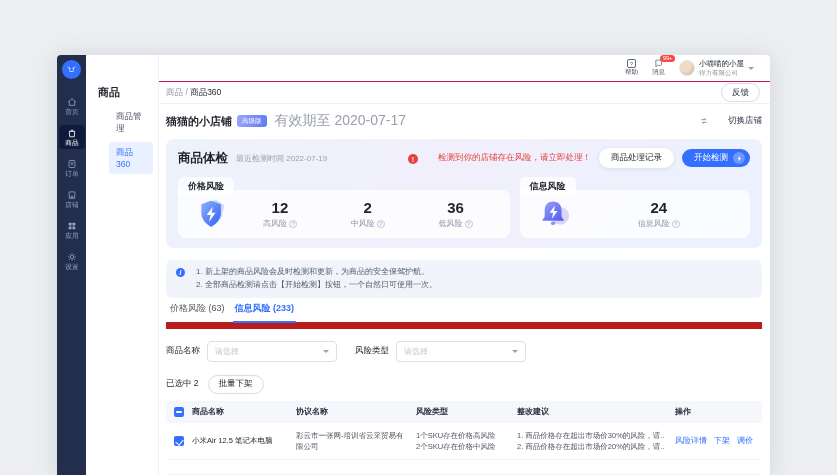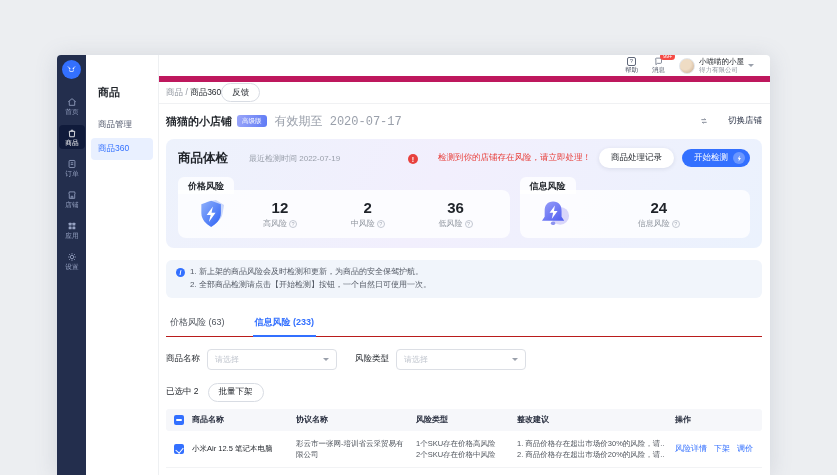--- a/index.html
+++ b/index.html
@@ -19,79 +19,79 @@
   .nav { width:29px; background:#232e4d; flex-shrink:0; display:flex; flex-direction:column; align-items:center; padding-top:5px; }
   .logo { width:19px; height:19px; border-radius:50%; background:#3370ff; display:flex; align-items:center; justify-content:center; margin-bottom:15px; cursor:pointer; }
   .logo svg { width:13px; height:13px; }
   .nav-item { width:26px; padding:3px 0 2px; margin-bottom:7px; border-radius:4px; display:flex; flex-direction:column; align-items:center; gap:1px; color:#96a2c2; cursor:pointer; }
   .nav-item.active { background:#101b3b; color:#fff; }
   .nav-item svg { width:10px; height:10px; display:block; }
   .nav-label { font-size:7px; line-height:1.15; transform:scale(.95); }
   
   .submenu { width:73px; background:#fff; border-right:1px solid #eef0f2; flex-shrink:0; padding-top:30px; }
   .submenu-title { font-size:11px; font-weight:bold; padding:0 12px; }
-  .submenu-list { margin-top:14px; }
+  .submenu-list { margin-top:6px;padding-left:18px; }
   .submenu-item { font-size:8.5px; color:#4e5569; padding:5px 7px; margin:2px 5px; border-radius:4px; cursor:pointer; }
   .submenu-item.active { background:#e9f0ff; color:#3370ff; }
   
   .main { flex:1; min-width:0; display:flex; flex-direction:column; }
-  .topbar { height:27px; display:flex; justify-content:flex-end; align-items:center; gap:14px; padding:0 16px; border-bottom:6px solid #be185d; flex-shrink:0; }
+  .topbar { height:27px; display:flex; justify-content:flex-end; align-items:center; gap:14px; padding:0 16px; border-bottom:1px solid #be185d; flex-shrink:0; }
   .tb-item { display:flex; flex-direction:column; align-items:center; font-size:6.5px; color:#4a5162; cursor:pointer; position:relative; }
   .ic-help { width:9px; height:9px; border:1px solid #5f6779; border-radius:2px; font-size:6px; color:#5f6779; display:flex; align-items:center; justify-content:center; }
   .ic-msg svg { width:9px; height:9px; display:block; }
   .tb-badge { position:absolute; top:-4px; left:8px; background:#f54a45; color:#fff; font-size:5.5px; line-height:7px; border-radius:6px; padding:0 3px; }
   .tb-user { display:flex; align-items:center; gap:4px; cursor:pointer; }
   .avatar { width:16px; height:16px; border-radius:50%; background:radial-gradient(circle at 38% 35%, #efdcc4 0 45%, #c5a88c 100%); border:1px solid #e3e6eb; }
   .tb-names { display:flex; flex-direction:column; line-height:1.25; }
   .tb-name { font-size:7.5px; color:#1f2329; }
   .tb-company { font-size:6.5px; color:#8f959e; }
   .caret { width:0; height:0; border-left:3px solid transparent; border-right:3px solid transparent; border-top:3.5px solid #9aa0ab; }
   
-  .crumb-row { height:22px; display:flex; align-items:center; padding:0 10px 0 7px; border-bottom:1px solid #f0f1f3; flex-shrink:0; }
+  .crumb-row { height:22px; display:flex; align-items:center; justify-content:space-between; padding:0 10px 0 7px; border-bottom:1px solid #f0f1f3; flex-shrink:0; }
   .crumb { font-size:8.5px; color:#8f959e; }
   .crumb .cur { color:#1f2329; }
   .btn-pill { border:1px solid #d8dce3; background:#fff; border-radius:999px; padding:2.5px 10px; font-size:8.5px; color:#1f2329; cursor:pointer; }
   
   .content { flex:1; padding:7px 8px 16px 7px; overflow:hidden; }
   .shop-row { display:flex; align-items:center; height:20px; }
   .shop-name { font-size:11px; font-weight:bold; }
   .shop-badge { margin-left:5px; background:linear-gradient(100deg,#9aa5f9,#5f7bf5); color:#fff; font-size:6.5px; padding:1.5px 5px; border-radius:3px; }
-  .validity { margin-left:8px; font-size:12px; color:#9aa0ab;font-family:Liberation Mono, monospace; }
+  .validity { margin-left:8px; font-size:14px; color:#9aa0ab; }
   .switch { margin-left:auto; font-size:8.5px; color:#2a3246; display:flex; align-items:center; gap:20px; cursor:pointer; }
   .switch svg { width:8px; height:8px; }
   
   .hero { margin-top:8px; border-radius:8px; padding:9px 12px 10px;
     background:linear-gradient(115deg,#edf2fc 0%,#f2effd 45%,#ebf2fd 100%); }
   .hero-head { display:flex; align-items:center; }
   .hero-title { font-size:12.5px; font-weight:bold; }
-  .hero-sub { margin-left:21px; font-size:8px; color:#9aa0ab; }
+  .hero-sub { margin-left:8px; font-size:8px; color:#9aa0ab; }
   .hero-right { margin-left:auto; display:flex; align-items:center; gap:8px; }
   .alert { display:flex; align-items:flex-end; gap:20px; color:#e8413d; font-size:8.5px; }
   .alert-ic { width:10px; height:10px; border-radius:50%; background:#e8413d; color:#fff; font-size:7px; font-weight:bold; display:flex; align-items:center; justify-content:center; flex-shrink:0; }
   .btn-white { background:#fff; border:none; border-radius:999px; padding:4px 12px; font-size:8.5px; color:#1f2329; box-shadow:0 1px 4px rgba(31,41,72,.10); cursor:pointer; }
   .btn-primary { background:#3370ff; color:#fff; border:none; border-radius:999px; padding:3px 5px 3px 12px; font-size:8.5px; display:flex; align-items:center; gap:5px; cursor:pointer; }
   .bolt-circle { width:12px; height:12px; border-radius:50%; background:rgba(255,255,255,.28); display:flex; align-items:center; justify-content:center; }
   .bolt-circle svg { width:7px; height:7px; }
   .hero-body { display:flex; gap:10px; margin-top:22px; }
   .risk-card { position:relative; background:rgba(255,255,255,.78); border-radius:0 8px 8px 8px; display:flex; align-items:center; padding:8px 10px; min-height:48px; }
   .risk-card.price { flex:1.48; }
   .risk-card.info { flex:1; }
   .risk-tab { position:absolute; top:-13px; left:0; background:rgba(255,255,255,.78); border-radius:6px 6px 0 0; padding:2.5px 10px 1px; font-size:9px; font-weight:bold; }
   .risk-icon { width:36px; height:32px; margin:0 6px 0 6px; flex-shrink:0; }
   .stats { flex:1; display:flex; }
   .stat { flex:1; text-align:center; }
   .stat-val { font-size:15px; font-weight:bold; }
   .stat-label { font-size:8px; color:#8f959e; margin-top:2px; display:flex; justify-content:center; align-items:center; gap:2px; }
   .q { width:8px; height:8px; border:1px solid #c3c8d2; border-radius:50%; font-size:5.5px; color:#a6acb8; display:inline-flex; align-items:center; justify-content:center; cursor:pointer; }
   
-  .notice { margin-top:12px; background:#f1f5fb; border-radius:6px; padding:6px 10px; display:flex; gap:5px; }
+  .notice { margin-top:12px; background:#f1f5fb; border-radius:6px; padding:6px 10px; display:flex; gap:11px; }
   .notice-ic { width:9px; height:9px; border-radius:50%; background:#3370ff; color:#fff; font-size:6.5px; font-style:italic; font-weight:bold; display:flex; align-items:center; justify-content:center; flex-shrink:0; margin-top:2px; }
   .notice-text { font-size:8px; color:#555b66; line-height:1.6; }
   
-  .tabs { margin-top:14px; display:flex; gap:26px; border-bottom:1px solid #b91c1c; padding:0 2px; }
+  .tabs { display:flex; gap:6px; border-bottom:7px solid #b91c1c; padding:0 2px; }
   .tab { font-size:9px; color:#51565e; padding:4px 2px 6px; cursor:pointer; }
   .tab.active { color:#3370ff; font-weight:bold; border-bottom:2px solid #3370ff; margin-bottom:-1px; }
   
   .filters { margin-top:12px; display:flex; align-items:center; }
   .f-label { font-size:8.5px; margin-right:7px; }
   .select { width:130px; height:21px; border:1px solid #dcdfe5; border-radius:4px; display:flex; align-items:center; justify-content:space-between; padding:0 7px; font-size:8px; color:#bfc4cd; cursor:pointer; background:#fff; }
   .f-group2 { margin-left:18px; display:flex; align-items:center; }
   .filters-right { margin-left:auto; display:flex; gap:8px; }
   .btn-outline-primary { border:1px solid #7ba0f9; color:#3370ff; background:#fff; border-radius:999px; padding:2.5px 12px; font-size:8.5px; cursor:pointer; }
   

